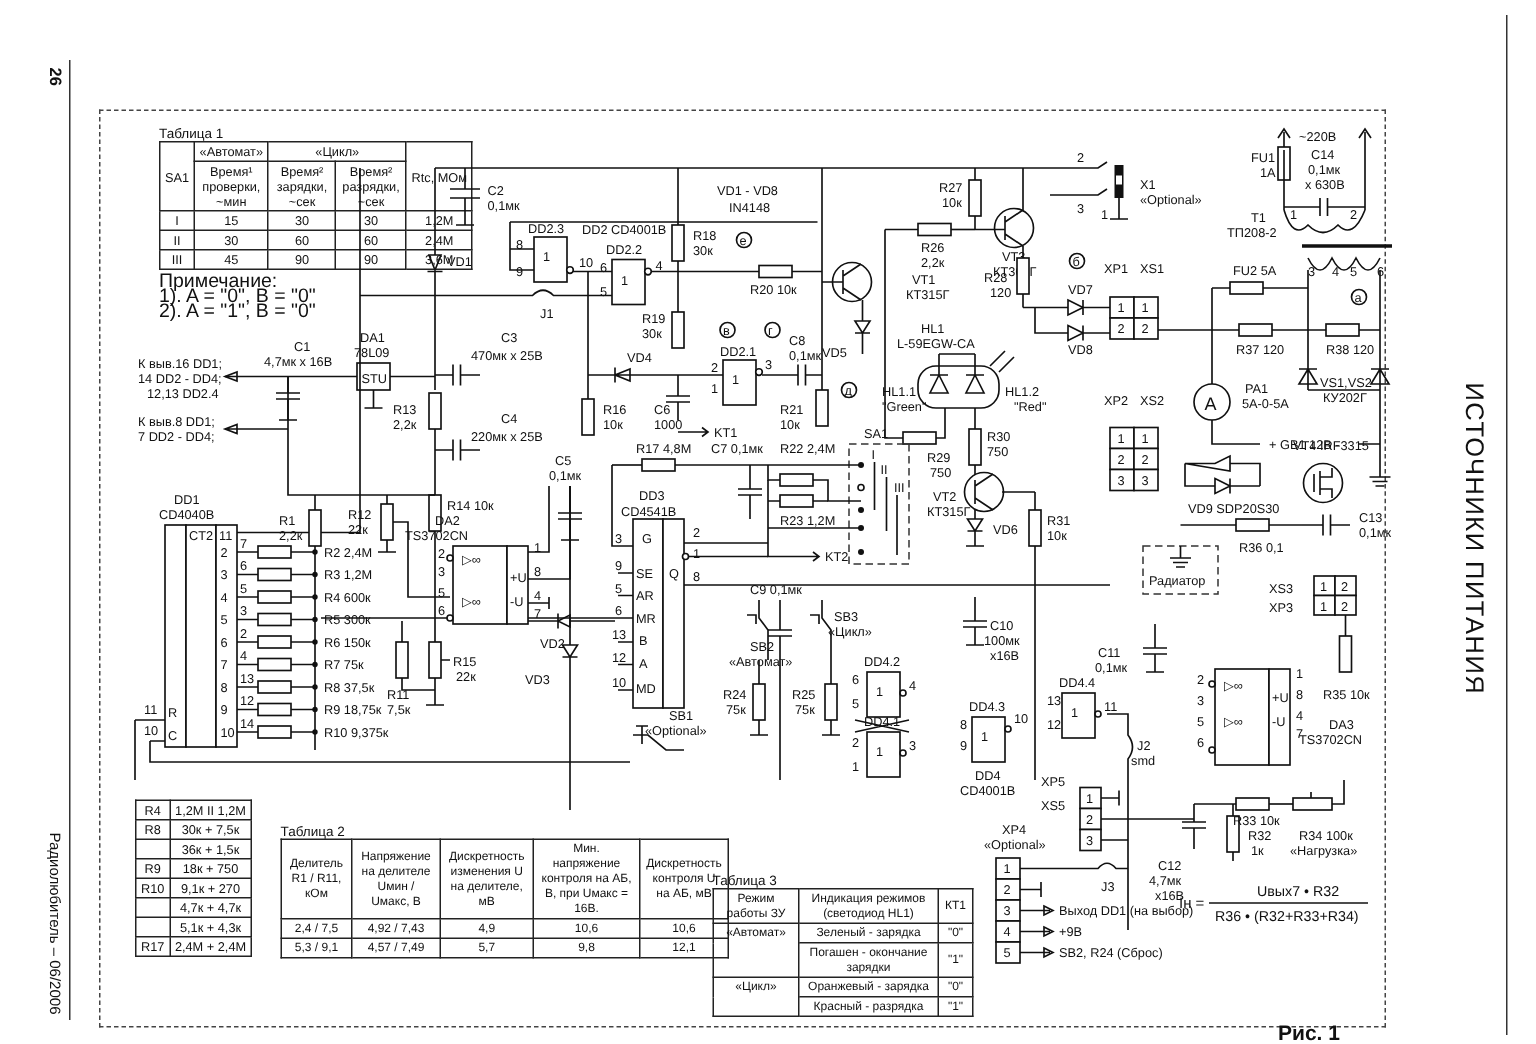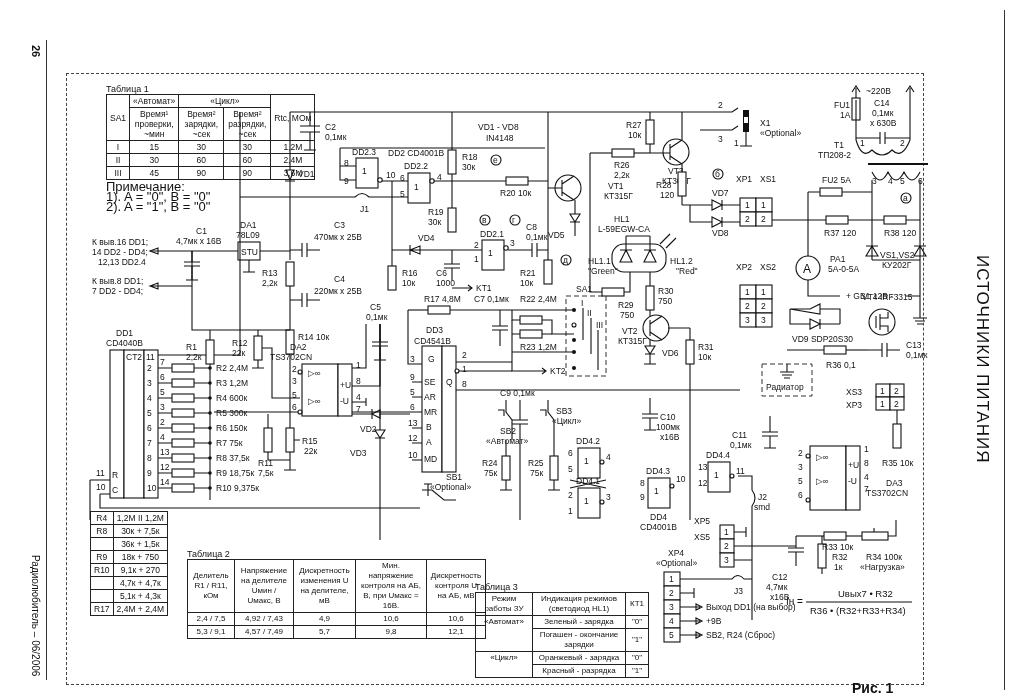--- a/index.html
+++ b/index.html
@@ -73,21 +73,21 @@
     </tr>
   </tbody>
     </table>
   <div style="font-size:13px;margin-top:2px;line-height:10px;">
     <div>Примечание:</div>
     <div>1). A = "0", B = "0"</div>
     <div>2). A = "1", B = "0"</div>
   </div>
 </div>
 
-<div class="abs" style="left:90px;top:511px;">
+<div class="abs" style="left:90px;top:533px;">
   <table class="tb" style="font-size:8.5px;">
     <tbody>
         <tr>
           <td>R4</td>
           <td>1,2М II 1,2М</td>
         </tr>
     <tr>
           <td>R8</td>
           <td>30к + 7,5к</td>
         </tr>

